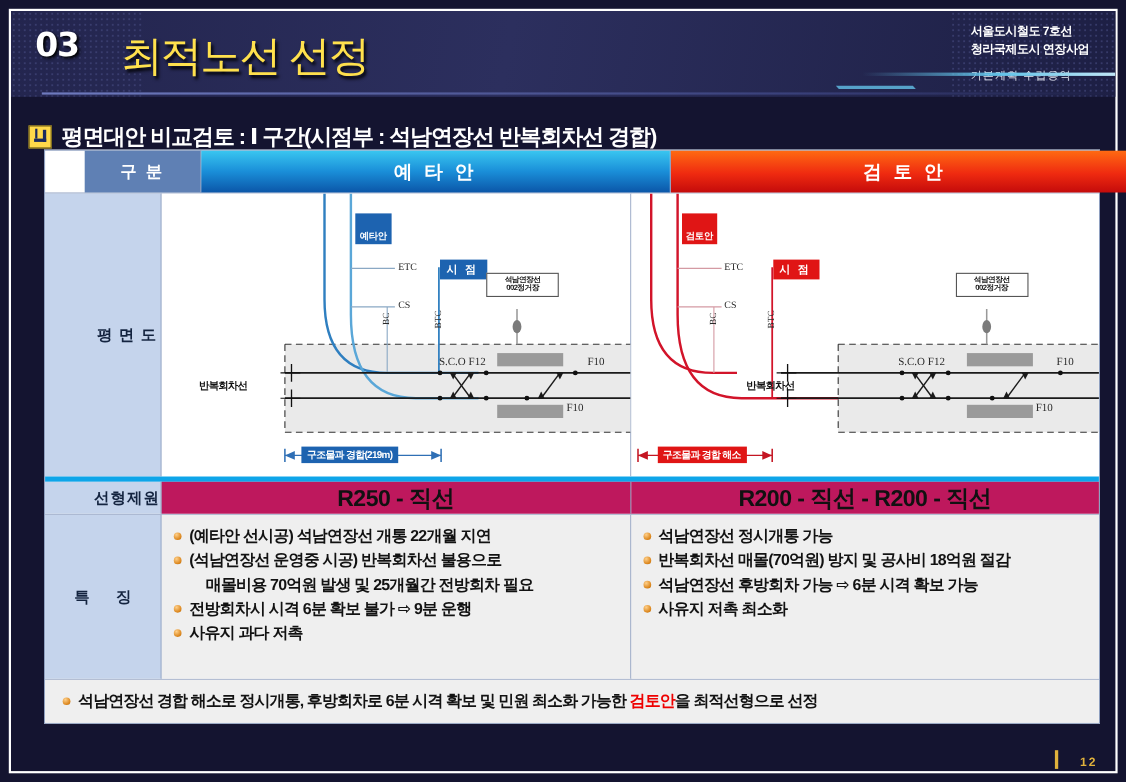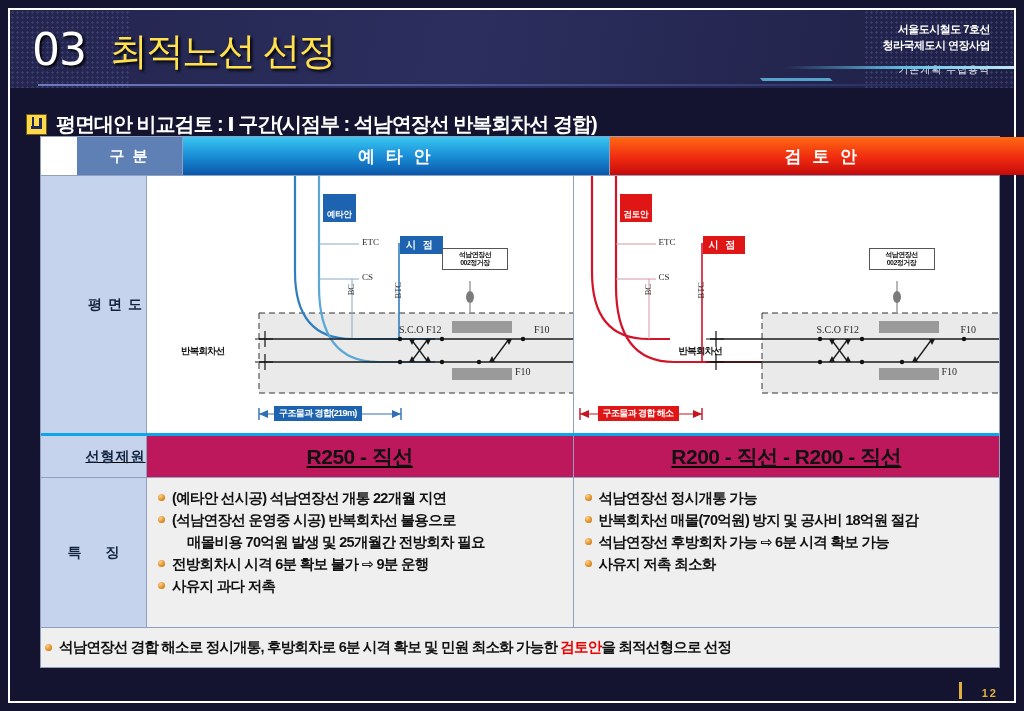--- a/index.html
+++ b/index.html
@@ -13,26 +13,26 @@
          border:2px solid #ffffff;box-sizing:border-box;}
 
   
   .hdr{position:absolute;left:10px;top:10px;width:1004px;height:78px;
        background:linear-gradient(100deg,#23254e 0%,#2c2f5e 45%,#1d1f44 100%);
        overflow:hidden;}
   .dots{position:absolute;width:120px;height:78px;
         background-image:radial-gradient(#4a4f86 1px,transparent 1.2px);
         background-size:5px 5px;opacity:.55;}
   .dots.l{left:0;} .dots.r{right:0;width:150px;}
-  .hdr-num{position:absolute;left:22px;top:14px;font-size:44px;font-weight:normal;
+  .hdr-num{position:absolute;left:22px;top:14px;font-size:30px;font-weight:bold;
            color:#ffffff;letter-spacing:-1px;text-shadow:2px 2px 3px #000;
            font-family:"DejaVu Sans",sans-serif;}
   .hdr-title{position:absolute;left:100px;top:16px;font-size:38px;font-weight:normal;
              color:#ffe14d;letter-spacing:-2px;text-shadow:2px 2px 3px #000;}
-  .hdr-right{position:absolute;right:24px;top:12px;text-align:right;
+  .hdr-right{position:absolute;right:24px;top:12px;text-align:left;
              color:#ffffff;font-size:11px;font-weight:bold;line-height:1.45;
              letter-spacing:-.5px;}
   .hdr-sub3{color:#e6e8f2;font-size:10px;font-weight:normal;margin-top:9px;
             letter-spacing:1px;}
   .hdr-swoosh{position:absolute;right:0;top:56px;width:230px;height:3px;
               background:linear-gradient(90deg,rgba(90,180,220,0) 0%,#63c3e8 55%,#bfe6f6 100%);}
   .hdr-swoosh2{position:absolute;right:190px;top:52px;width:70px;height:16px;
                border-bottom:3px solid #5fb8df;transform:skewX(42deg);opacity:.85;}
   .hdr-underline{position:absolute;left:28px;right:0;top:74px;height:2px;
                background:linear-gradient(90deg,#6f7bbf 0%,#39407a 70%,rgba(0,0,0,0) 100%);}
@@ -68,32 +68,32 @@
           display:flex;align-items:center;justify-content:center;}
   .h-red{background:linear-gradient(180deg,#ff6a12 0%,#ef2a10 55%,#c40b0b 100%);
          color:#fff;font-size:17px;font-weight:bold;letter-spacing:3px;
          display:flex;align-items:center;justify-content:center;}
 
   
   .r-diag{height:258px;border-top:1px solid #8fa0c0;}
   .r-diag .cell{background:#fff;position:relative;overflow:hidden;}
 
   
-  .r-spec{height:44px;border-top:3px solid #0ea5e9;text-decoration:underline;}
+  .r-spec{height:34px;border-top:5px solid #0ea5e9;}
   .r-spec .cell{background:#be185d;color:#111;font-size:21px;font-weight:bold;
                 display:flex;align-items:center;justify-content:center;letter-spacing:-.5px;}
 
   
   .r-feat{height:150px;border-top:1px solid #8fa0c0;}
   .r-feat .cell{background:#efefef;padding:9px 8px 0 10px;}
   .r-feat .cell-lbl{letter-spacing:10px;padding-left:10px;}
 
   
   .r-res{height:40px;border-top:1px solid #8fa0c0;}
-  .r-res .cell{background:#efefef;display:flex;align-items:center;padding-left:4px;}
+  .r-res .cell{background:#efefef;display:flex;align-items:center;padding-left:16px;}
 
   ul.blist{list-style:none;margin:0;padding:0;}
   ul.blist li{position:relative;padding-left:15px;font-size:14.5px;color:#121212;
       font-weight:bold;letter-spacing:-.7px;line-height:1.52;}
   ul.blist li.cont{padding-left:30px;}
   ul.blist li::before{content:"";position:absolute;left:1px;top:7px;width:7px;height:7px;
       border-radius:50%;background:radial-gradient(circle at 35% 30%,#ffd08a,#d98217 70%,#9a5a06);}
   ul.blist li.cont::before{display:none;}
   .res-b{position:relative;padding-left:14px;font-size:14.5px;font-weight:bold;
       color:#121212;letter-spacing:-.8px;}

